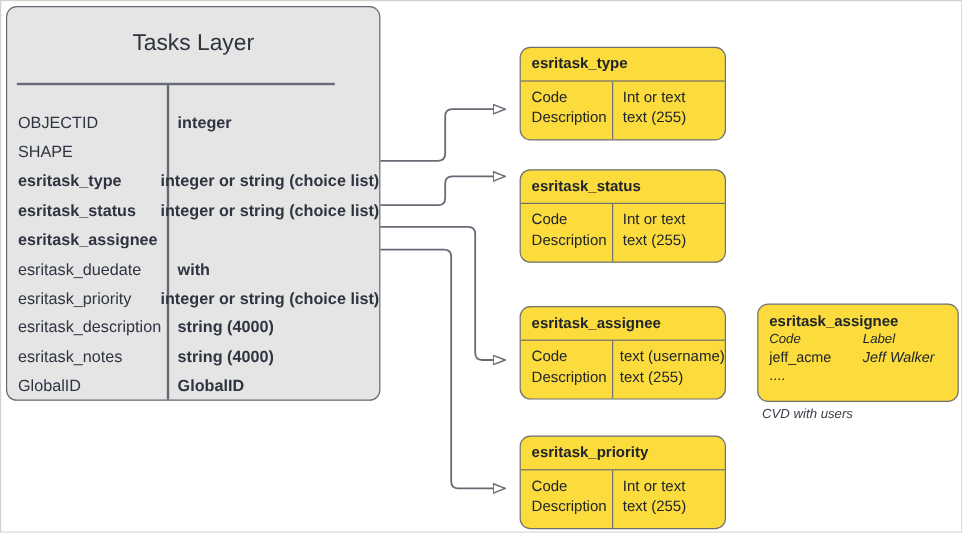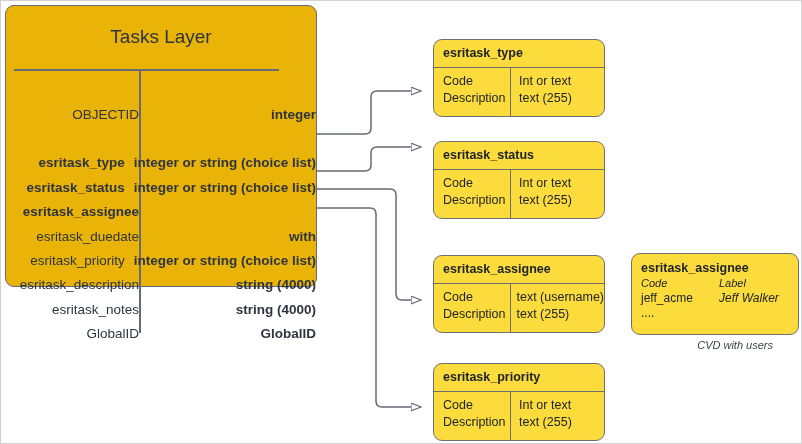--- a/index.html
+++ b/index.html
@@ -28,22 +28,22 @@
     height: 444px;
     pointer-events: none;
   }
 
   
   .entity {
     position: absolute;
     left: 4px;
     top: 4px;
     width: 312px;
-    height: 282px;
-    background: #eab308;
+    height: 329px;
+    background: #e5e5e5;
     border: 1.6px solid #666a75;
     border-radius: 9px;
     box-sizing: border-box;
   }
   .entity-title {
     position: absolute;
     left: 0;
     top: 0;
     width: 100%;
     height: 62px;
@@ -64,23 +64,22 @@
     position: absolute;
     left: 133px;
     top: 64px;
     width: 1.6px;
     height: 263px;
     background: #666a75;
   }
   .fields {
     position: absolute;
     left: 0;
-    top: 96px;
-    width: 100%;
-    text-align: right;
+    top: 84px;
+    width: 100%;
   }
   .field-row {
     display: flex;
     height: 24.4px;
     align-items: center;
     font-size: 13.5px;
     color: #2e3440;
   }
   .field-name {
     width: 133px;
@@ -177,24 +176,24 @@
     display: flex;
     font-size: 12px;
     line-height: 15px;
     white-space: nowrap;
   }
   .cvd-row.head { font-style: italic; font-size: 11px; }
   .cvd-code { width: 78px; }
   .cvd-label { flex: 1; font-style: italic; }
   .cvd-caption {
     position: absolute;
-    left: 604px;
+    left: 634px;
     top: 338px;
     width: 168px;
-    text-align: right;
+    text-align: left;
     font-size: 11px;
     font-style: italic;
     color: #3a3f48;
   }
 </style>
 </head>
 <body>
 
 <div id="canvas">
 
@@ -220,20 +219,21 @@
     <div class="entity-title">Tasks Layer</div>
     <div class="entity-title-rule"></div>
     <div class="entity-divider"></div>
 
     <div class="fields">
       <div class="field-row">
         <span class="field-name">OBJECTID</span>
         <span class="field-type">integer</span>
       </div>
       <div class="field-row">
+        <span class="field-name">SHAPE</span>
       </div>
       <div class="field-row">
         <span class="field-name bold">esritask_type</span>
         <span class="field-type">integer or string (choice list)</span>
       </div>
       <div class="field-row">
         <span class="field-name bold">esritask_status</span>
         <span class="field-type">integer or string (choice list)</span>
       </div>
       <div class="field-row">

